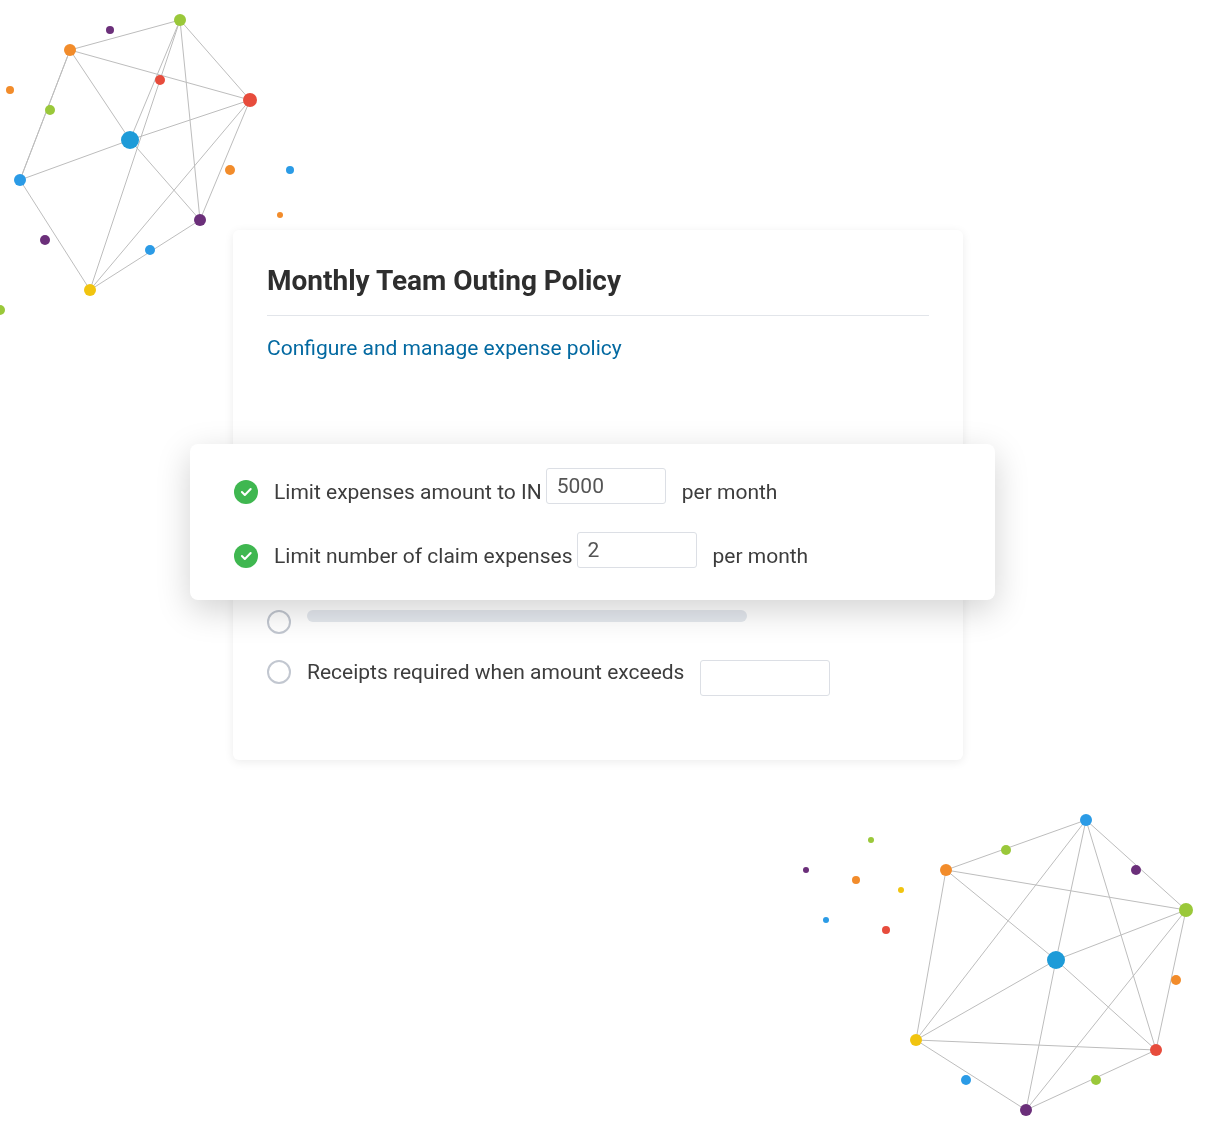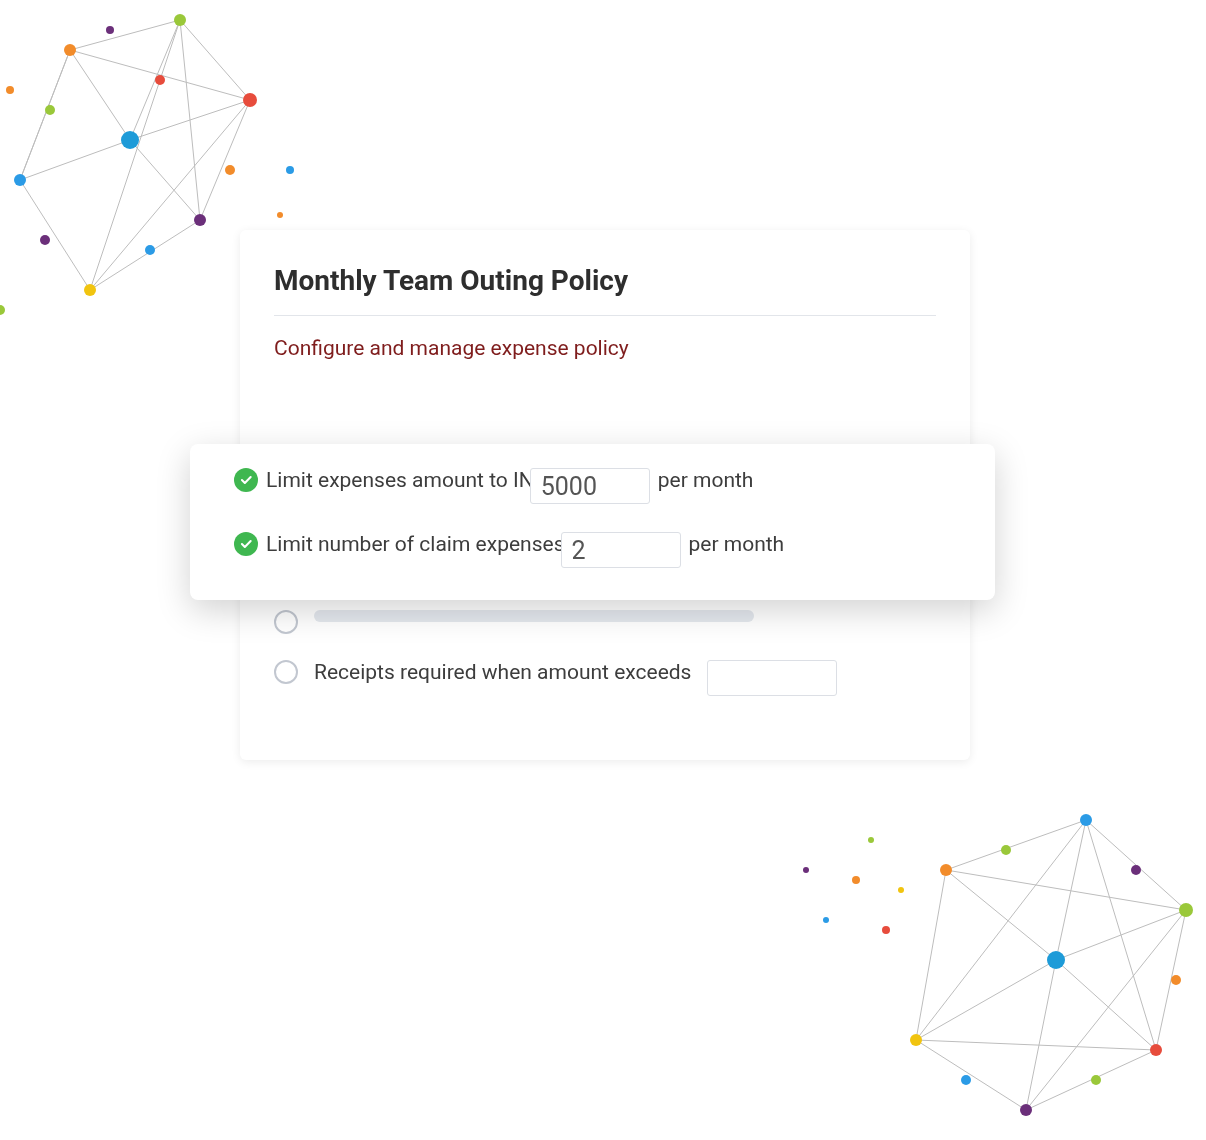--- a/index.html
+++ b/index.html
@@ -10,80 +10,80 @@
     background: #fff;
     position: relative;
     overflow: hidden;
   }
   .decor { position: absolute; pointer-events: none; }
   .decor-tl { top: -10px; left: -20px; width: 360px; height: 400px; }
   .decor-br { bottom: -10px; right: -10px; width: 470px; height: 400px; }
 
   .card {
     position: absolute;
-    left: 240px;
+    left: 233px;
     top: 230px;
     width: 730px;
     background: #fff;
     border-radius: 6px;
     box-shadow: 0 2px 10px rgba(0,0,0,0.08);
     padding: 34px 34px 38px;
   }
   .card-title {
     font-size: 28px;
     font-weight: 700;
     color: #2e2e2e;
     margin-bottom: 18px;
   }
   .card-divider {
     border: none;
     border-top: 1px solid #e2e5ea;
     margin-bottom: 20px;
   }
   .card-subtitle {
     font-size: 21px;
-    color: #7f1d1d;
+    color: #0369a1;
     margin-bottom: 200px;
   }
 
   .overlay {
     position: absolute;
     left: 190px;
     top: 444px;
     width: 805px;
     background: #fff;
     border-radius: 8px;
     box-shadow: 0 10px 34px rgba(0,0,0,0.18);
     padding: 24px 44px 4px;
   }
   .rule-row {
     display: flex;
-    align-items: flex-start;
-    gap: 8px;
+    align-items: flex-end;
+    gap: 16px;
     margin-bottom: 28px;
     font-size: 21px;
     color: #3d3d3d;
     white-space: nowrap;
   }
   .check-icon {
     width: 24px; height: 24px;
     border-radius: 50%;
     background: #3fb750;
     display: inline-flex;
     align-items: center;
     justify-content: center;
     flex-shrink: 0;
   }
   .check-icon svg { width: 14px; height: 14px; }
   .rule-input {
     width: 120px;
     height: 36px;
     border: 1px solid #dcdfe5;
     border-radius: 3px;
-    font-size: 25px;
+    font-size: 21px;
     color: #555;
     padding: 2px 10px;
     font-family: inherit;
   }
   .rule-input.sm { width: 120px; }
 
   .option-row {
     display: flex;
     gap: 16px;
     margin-bottom: 26px;

